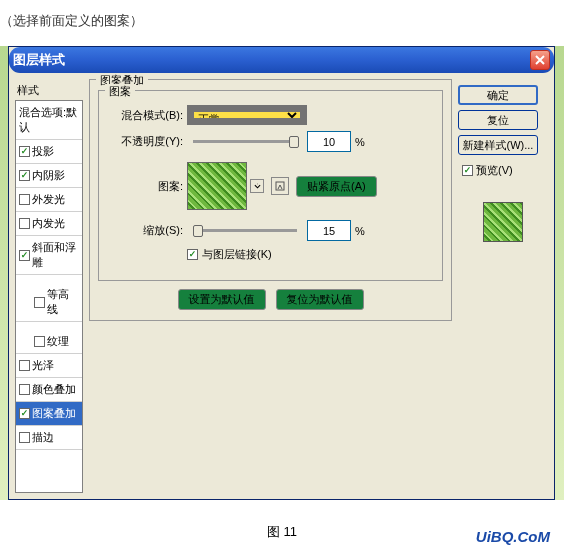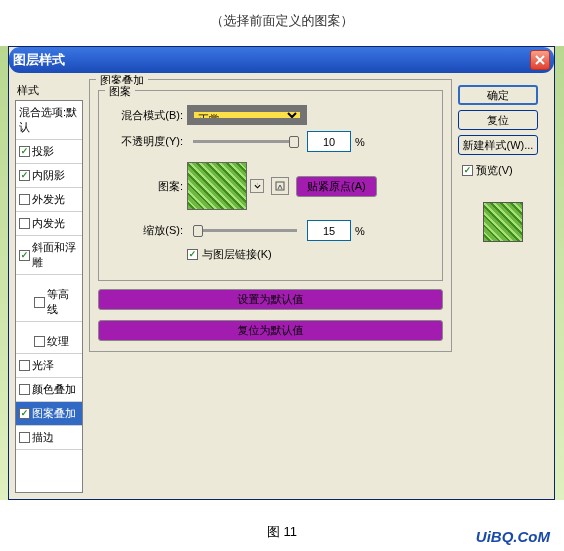--- a/index.html
+++ b/index.html
@@ -1,18 +1,18 @@
 <!DOCTYPE html>
 <html><head>
 <meta charset="utf-8">
 <style>
 * { box-sizing: border-box; margin: 0; padding: 0; }
 body { font-family: "Microsoft YaHei", SimSun, sans-serif; font-size: 12px; background: #fff; }
 .page { width: 564px; height: 551px; position: relative; }
-.caption-top { text-align: center; padding: 12px 16px 8px; color: #333; font-size: 13px; }
+.caption-top { padding: 12px 0 8px; color: #333; font-size: 13px; }
 .window { position: absolute; left: 8px; top: 46px; width: 547px; height: 454px; background: #ece9d8; border: 1px solid #0a246a; }
 .titlebar { height: 26px; background: linear-gradient(#3b77e0, #2a5fd0 50%, #1a4bb5); color: #fff; font-weight: bold; display: flex; align-items: center; padding: 0 4px 0 4px; border-radius: 11px; }
 .titlebar-title { flex: 1; font-size: 13px; }
 .close-btn { width: 20px; height: 20px; background: linear-gradient(#f5a08a, #e04030); border: 1px solid #c03020; border-radius: 3px; display: flex; align-items: center; justify-content: center; cursor: pointer; }
 .close-btn svg { width: 10px; height: 10px; }
 .body { display: flex; height: calc(100% - 26px); padding: 6px; gap: 6px; }
 .left-panel { width: 68px; display: flex; flex-direction: column; }
 .style-label { font-size: 11px; padding: 4px 2px 2px; }
 .style-list { border: 1px solid #808080; background: #fff; height: 100%; }
 .style-item { padding: 4px 3px; font-size: 11px; border-bottom: 1px solid #d0d0d0; cursor: pointer; display: flex; align-items: center; gap: 2px; }
@@ -26,22 +26,22 @@
 .inner-fieldset { border: 1px solid #999; margin-top: 4px; padding: 8px 10px 12px; position: relative; }
 .row { display: flex; align-items: center; margin: 6px 0; gap: 4px; }
 .row-label { width: 74px; text-align: right; font-size: 11px; }
 select { width: 120px; height: 20px; font-size: 11px; background: #fde047; border: 7px solid #737373; }
 .slider-track { width: 104px; height: 3px; background: #999; position: relative; margin: 0 6px; }
 .slider-thumb { position: absolute; top: -4px; width: 10px; height: 12px; background: #ece9d8; border: 1px solid #666; border-radius: 2px; }
 .num-input { width: 44px; height: 21px; border: 1px solid #0369a1; background: #fff; text-align: right; padding: 0 15px; font-size: 11px; }
 .pattern-swatch { width: 60px; height: 48px; border: 1px solid #666; background: repeating-linear-gradient(45deg, #6fb83f, #6fb83f 3px, #3e8c1f 3px, #3e8c1f 5px, #a8e078 5px, #a8e078 7px); display: inline-block; }
 .dropdown-arrow { width: 14px; height: 14px; border: 1px solid #888; background: #ece9d8; display: inline-flex; align-items: center; justify-content: center; font-size: 8px; margin-left: -1px; }
 .snap-btn { width: 18px; height: 18px; border: 1px solid #888; background: #ece9d8; margin: 0 3px; display:inline-flex; align-items:center; justify-content:center; }
-.btn { border: 1px solid #888; background: #a21caf; padding: 2px 10px; font-size: 11px; cursor: pointer; border-radius: 3px; }
-.btn-row { display: flex; justify-content: flex-end; gap: 10px; margin-top: 8px; flex-direction: column; }
+.btn { border: 1px solid #888; background: #15803d; padding: 2px 10px; font-size: 11px; cursor: pointer; border-radius: 3px; }
+.btn-row { display: flex; justify-content: center; gap: 10px; margin-top: 8px; }
 .right-panel { width: 90px; display: flex; flex-direction: column; gap: 5px; padding-top: 6px; }
 .right-btn { width: 80px; height: 20px; border: 1px solid #003399; background: #ece9d8; border-radius: 3px; font-size: 11px; cursor: pointer; }
 .right-btn.primary { border: 2px solid #316ac5; }
 .preview-chk { display: flex; align-items: center; gap: 3px; font-size: 11px; margin-top: 3px; padding-left: 4px; }
 .preview-box { width: 70px; height: 66px; background: #ece9d8; margin: 6px auto 0; display: flex; align-items: center; justify-content: center; border: 0; }
 .preview-inner { width: 40px; height: 40px; border: 1px solid #555; background: repeating-linear-gradient(45deg, #6fb83f, #6fb83f 3px, #3e8c1f 3px, #3e8c1f 5px, #a8e078 5px, #a8e078 7px); }
 .caption-bottom { text-align: center; padding: 4px 0; font-size: 13px; position: absolute; bottom: 6px; width: 100%; }
 .watermark { position: absolute; right: 14px; bottom: 6px; font-size: 15px; color: #1a4aa8; font-weight: bold; font-style: italic; }
 .label-txt { font-size: 11px; }
 .bg-strip { position: absolute; left: 0; top: 46px; width: 8px; height: 454px; background: linear-gradient(#b8d890, #e0f0c0); }

